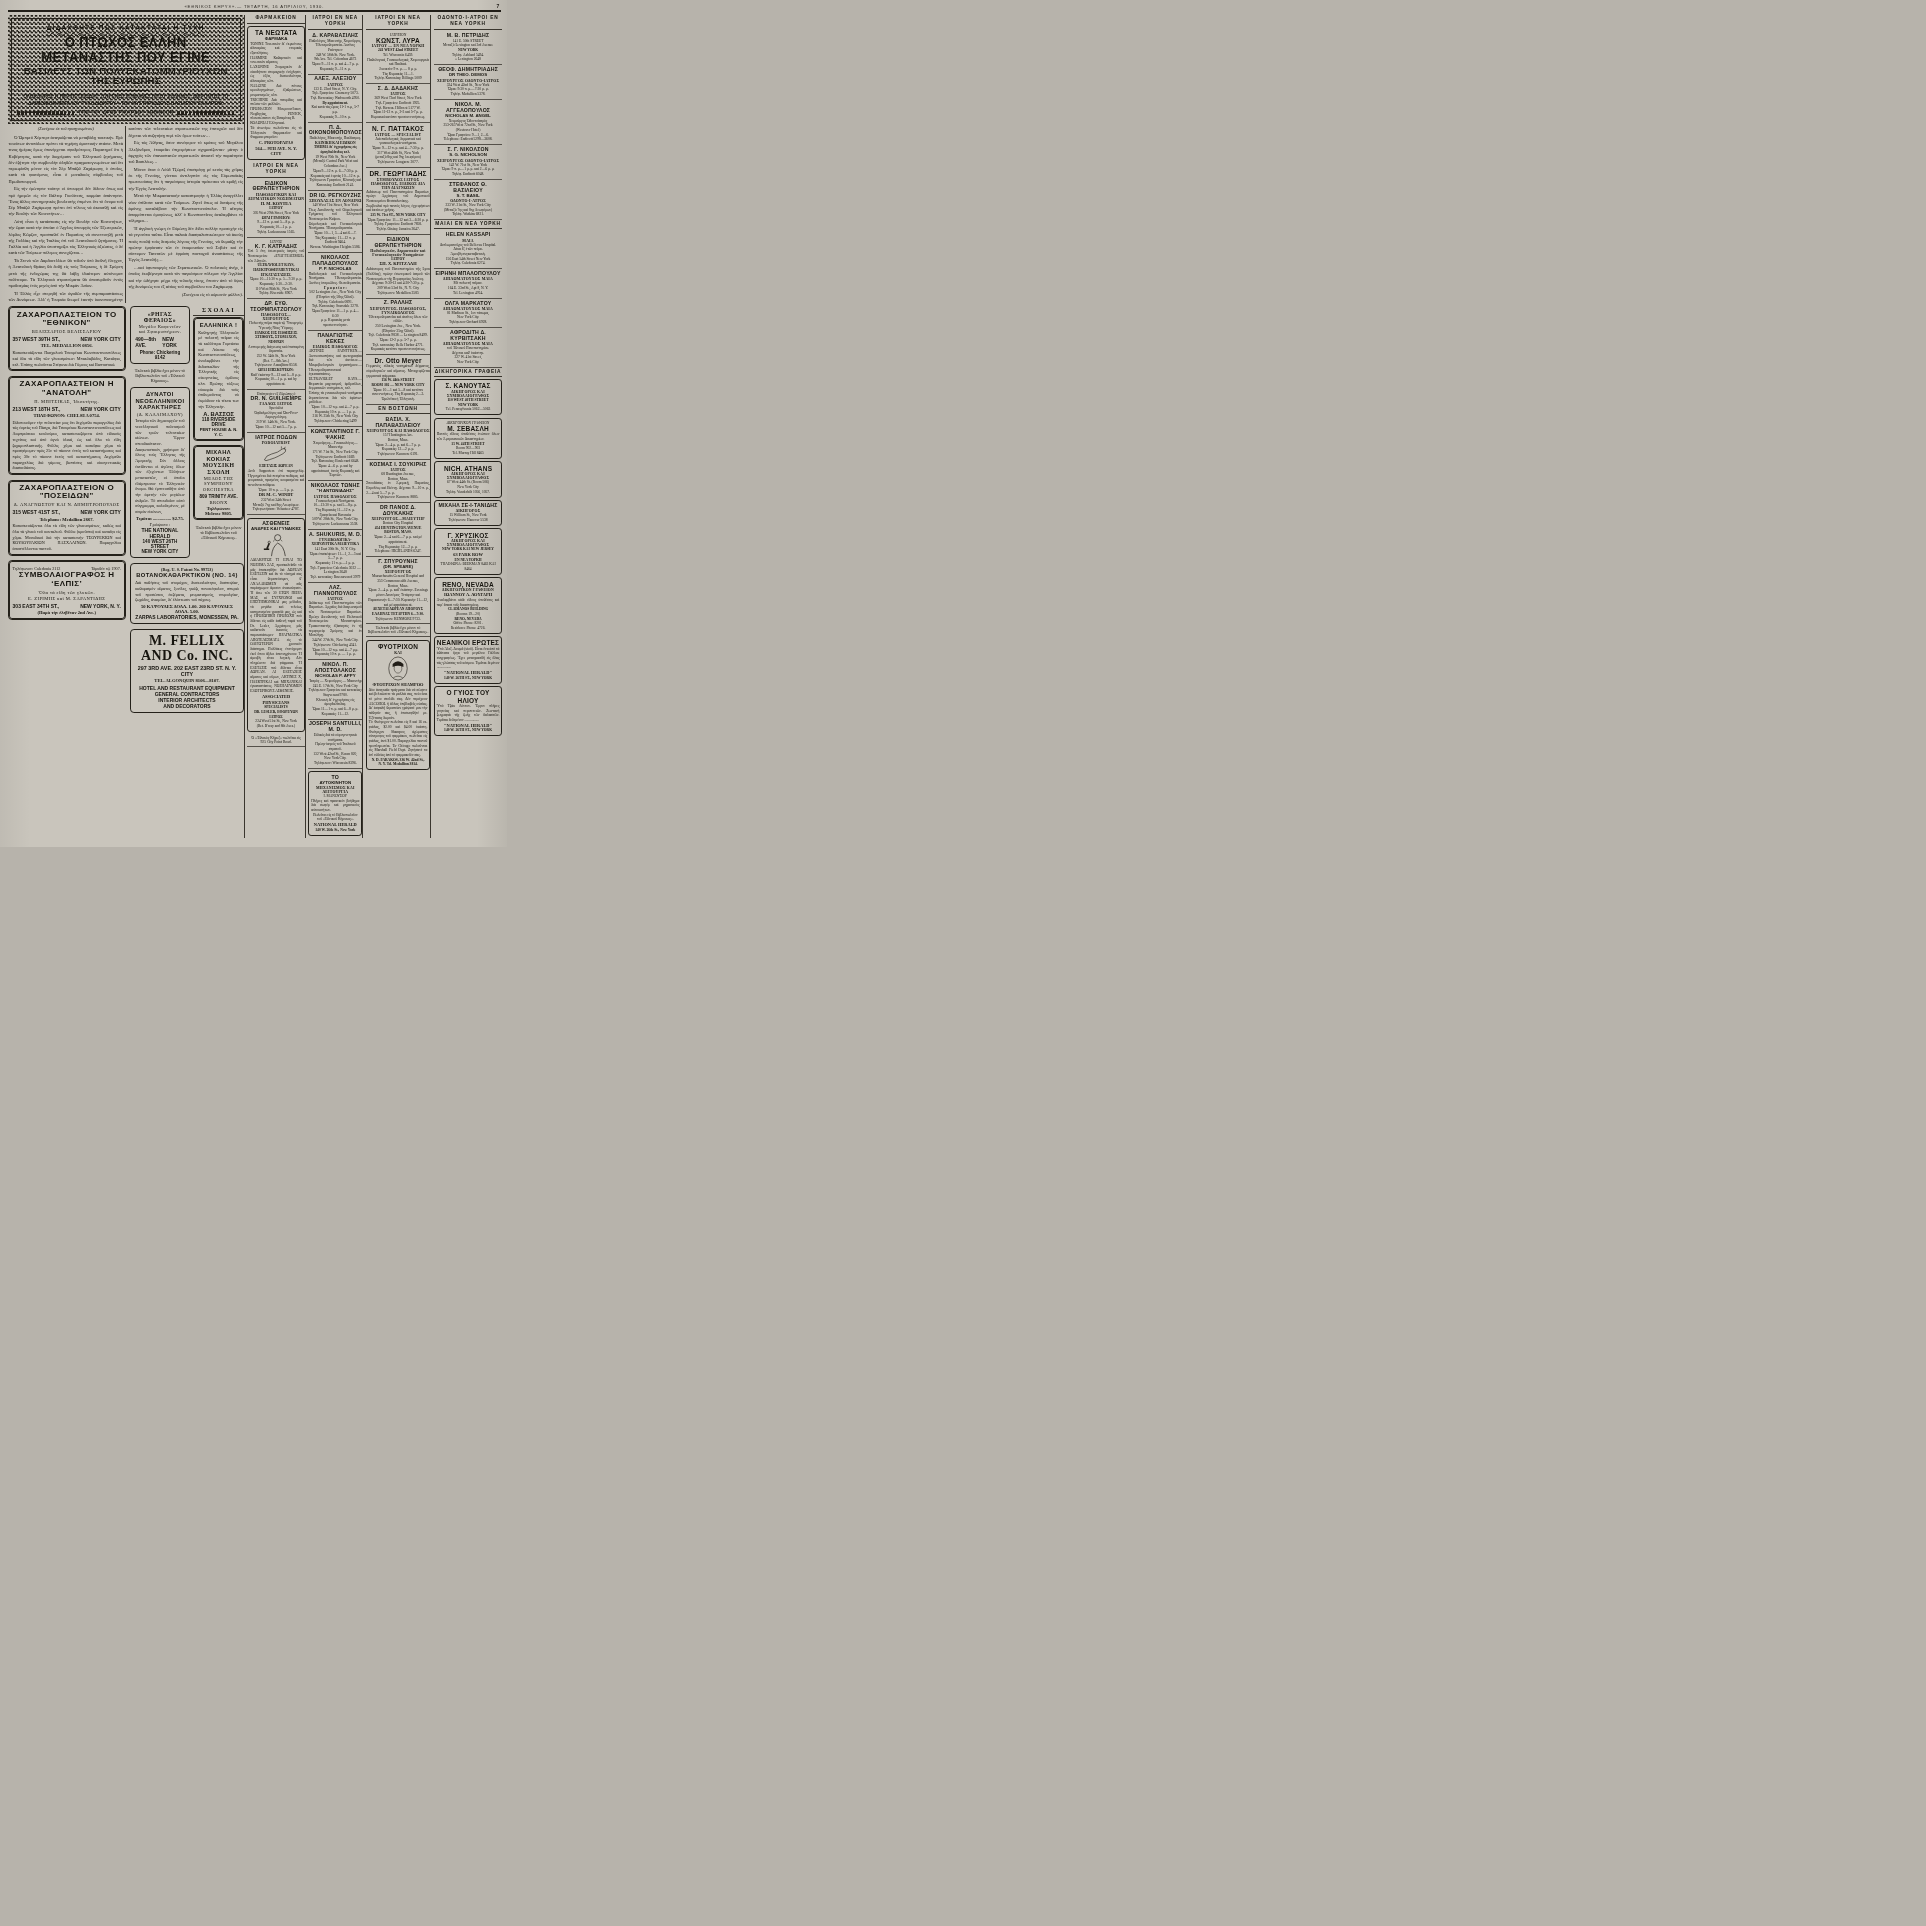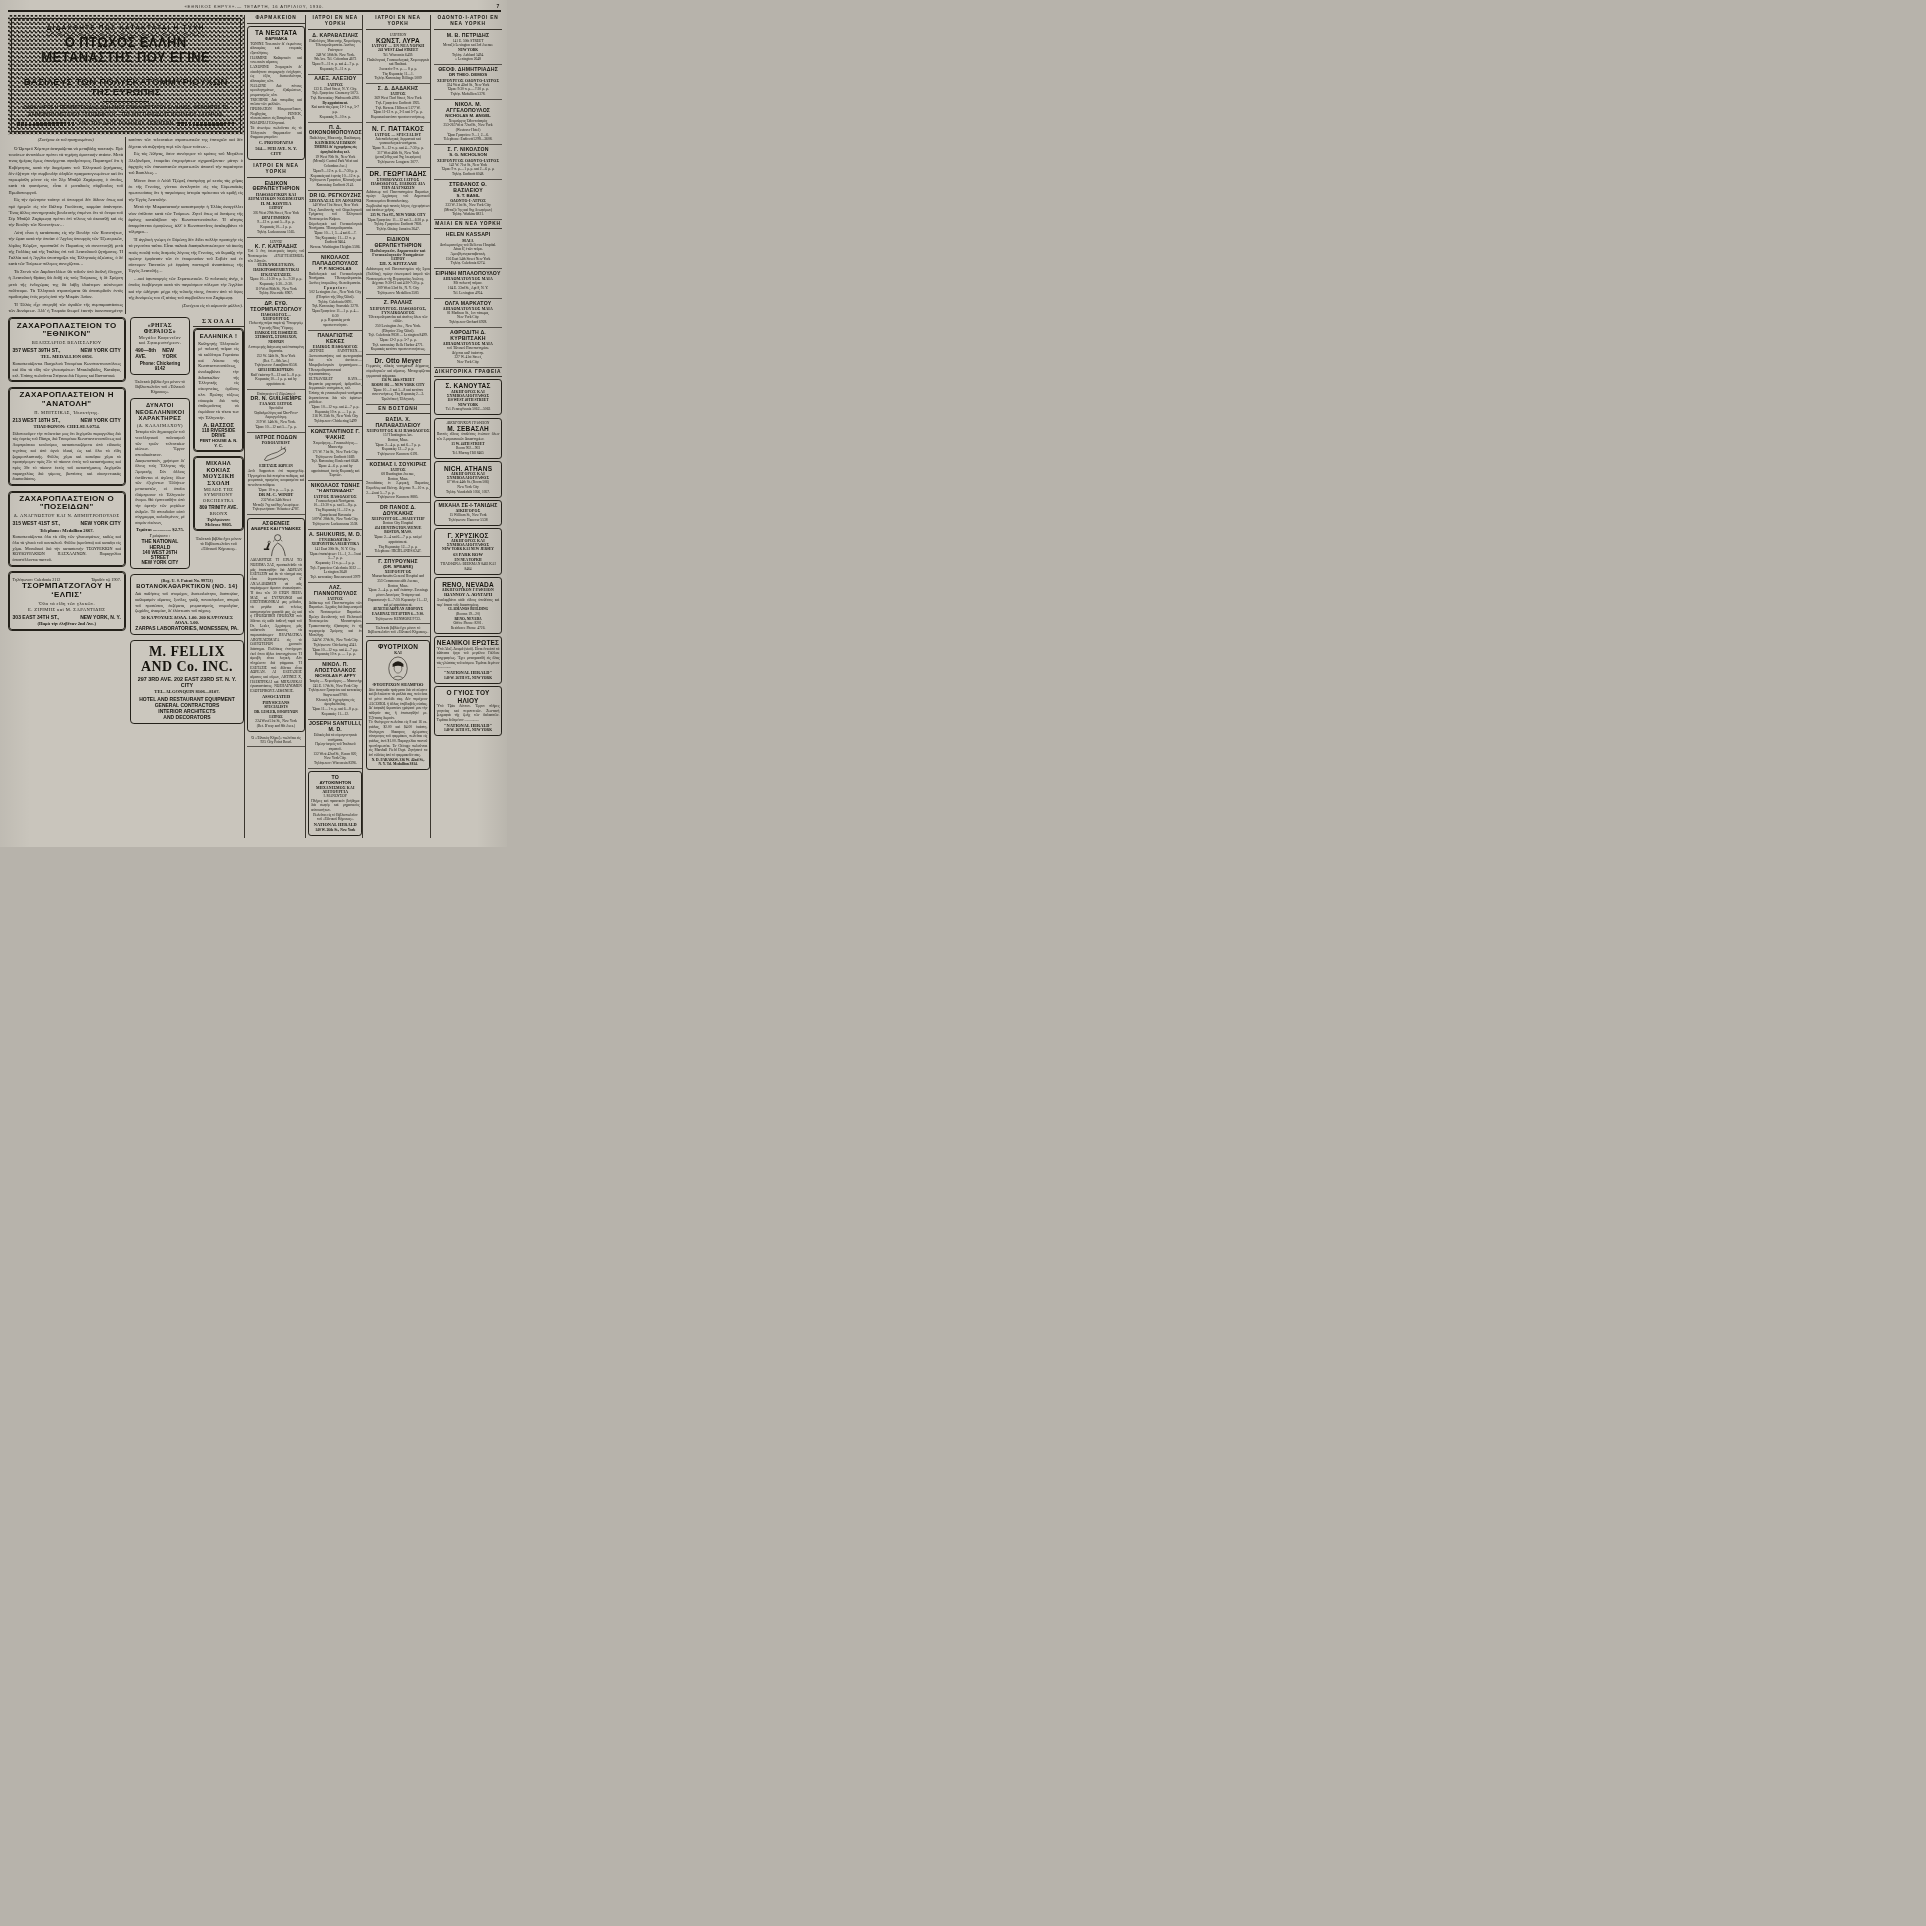--- a/index.html
+++ b/index.html
@@ -18,21 +18,21 @@
   .cols{display:flex;gap:0;align-items:stretch;}
   .featurewrap{flex:0 0 236px;}
   .dircol{border-left:0.4px solid #3a362e;padding-left:2.7px;box-sizing:border-box;}
   .c3{flex:0 0 61px;}.c4{flex:0 0 47px;}.c5{flex:0 0 68px;}.c6{flex:0 0 72px;}
   
   .meander{border:3.1px solid transparent;margin:0.8px 0 2.3px;
            background:repeating-conic-gradient(#24211a 0 25%,rgba(0,0,0,0) 0 50%) 0 0/4.2px 4.2px border-box,#c9c5bc padding-box;}
   .feat-inner{border:0.8px solid #24211a;outline:0.4px solid #24211a;outline-offset:-1.9px;padding:3.9px 5.4px 4.6px;text-align:center;}
   .kicker{font-weight:bold;font-size:6.5px;letter-spacing:1.2px;text-decoration:underline wavy 0.6px;text-underline-offset:1.9px;margin:0.8px 0 4.6px;}
   .ftitle1{font-weight:bold;font-size:13px;line-height:1.02;letter-spacing:0.4px;transform:scaleY(1.15);}
-  .ftitle2{font-weight:bold;font-size:9.6px;line-height:1.05;margin-top:15px;letter-spacing:0.2px;}
+  .ftitle2{font-weight:bold;font-size:9.6px;line-height:1.05;margin-top:4px;letter-spacing:0.2px;}
   .tick{width:46px;border:0;border-top:1.2px solid #24211a;margin:3.9px auto 3.1px;}
   .deck{font-weight:bold;font-size:4.8px;line-height:1.35;text-align:center;margin:1.5px 2.3px;}
   .bylinebar{display:flex;align-items:center;gap:3.1px;margin-top:3.1px;}
   .bylinebar .bar{flex:1;height:4.6px;background:
       repeating-linear-gradient(90deg,#24211a 0 2.7px,rgba(0,0,0,0) 2.7px 3.9px);}
   .byline{font-weight:bold;font-size:4.6px;white-space:nowrap;letter-spacing:0.4px;}
   
   .abody{column-count:2;column-gap:5.4px;column-rule:0.4px solid #3a362e;
          font-size:4.4px;line-height:1.42;text-align:justify;margin:0.8px 0.8px 3.1px;}
   .abody .contnote{text-align:center;font-style:italic;margin:0 0 2.3px;}
@@ -152,21 +152,21 @@
                 <span>NEW YORK CITY</span>
               </div>
               <div class="adphone">Telephone: Medallion 2667.</div>
               <div class="adbody">Κατασκευάζονται ὅλα τὰ εἴδη τῶν γλυκυσμάτων, καθὼς καὶ ὅλα τὰ γλυκὰ τοῦ κουταλιοῦ. Φύλλα (κροῦστα) καὶ καταΐφι εἰς χῦμα. Μοναδικοὶ διὰ τὴν κατασκευὴν ΤΣΟΥΡΕΚΙΩΝ καὶ ΚΟΥΛΟΥΡΑΚΙΩΝ ΠΑΣΧΑΛΙΝΩΝ. Παραγγελίαι ἀποστέλλονται παντοῦ.</div>
             </div>
             <div class="adbox">
               <div class="addr" style="font-weight: normal; font-size: 4.2px;">
                 <span>Τηλέφωνον: Caledonia 2112</span>
                 <span>Ἱδρυθὲν τῷ 1907.</span>
               </div>
-              <div class="adtitle sans">ΤΣΟΡΜΠΑΤΖΟΓΛΟΥ Η ‘ΕΛΠΙΣ’</div>
+              <div class="adtitle sans">ΣΥΜΒΟΛΑΙΟΓΡΑΦΟΣ Η ‘ΕΛΠΙΣ’</div>
               <div class="adsub">Ὅλα τὰ εἴδη τῶν γλυκῶν.</div>
               <div class="adsub">Ε. ΖΙΡΙΜΗΣ καὶ Μ. ΣΑΡΑΝΤΙΔΗΣ</div>
               <div class="addr sans">
                 <span>303 EAST 34TH ST.,</span>
                 <span>NEW YORK, N. Y.</span>
               </div>
               <div class="adphone">(Παρὰ τὴν ἐλεβέταν 2nd Ave.)</div>
             </div>
           </div>
         <div class="midcol">

